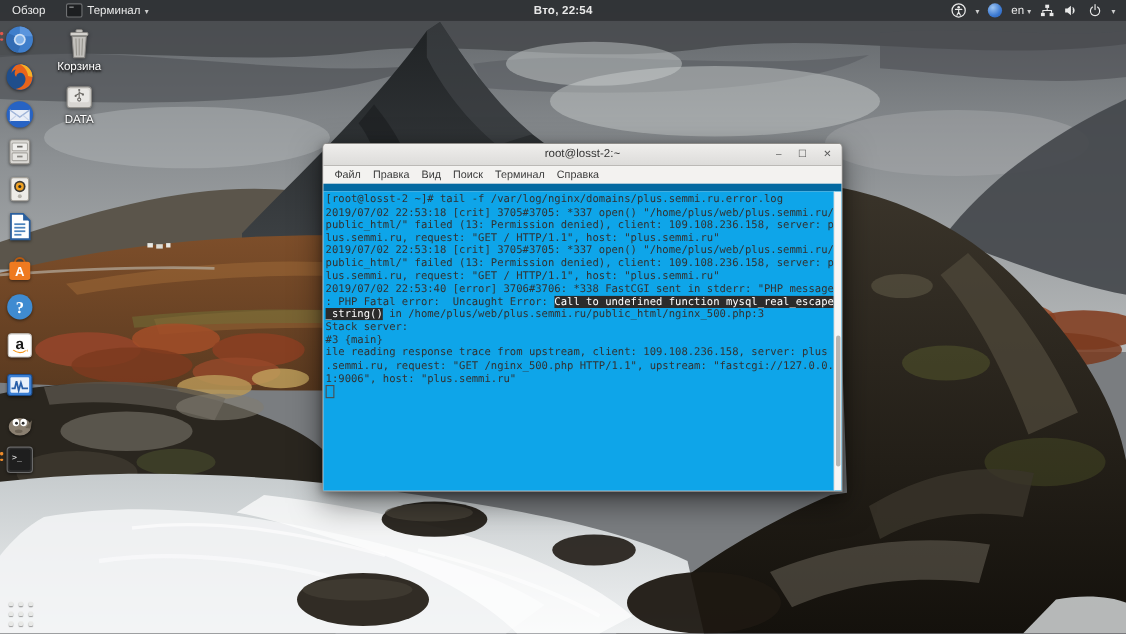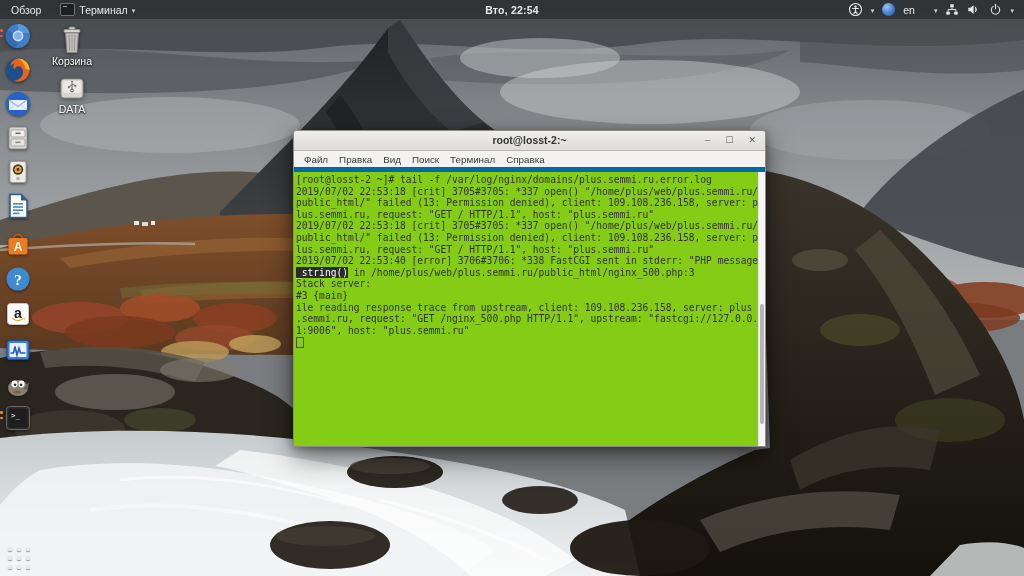--- a/index.html
+++ b/index.html
@@ -18,21 +18,21 @@
   .tb-left{display:flex;align-items:center;height:100%;}
   .activities{padding:0 11px;height:100%;display:flex;align-items:center;cursor:pointer;}
   .app-menu{display:flex;align-items:center;gap:4px;padding:0 8px;height:100%;cursor:pointer;}
   .mini-term{width:13px;height:11px;background:#1d1f21;border:1px solid #6f7173;border-radius:2px;position:relative;}
   .mini-term::after{content:"";position:absolute;left:2px;top:2px;width:4px;height:1px;background:#9fa1a3;}
   .caret{font-size:7px;opacity:.85;transform:translateY(.5px);}
   .tb-center{position:absolute;left:50%;transform:translateX(-50%);top:0;height:19px;display:flex;align-items:center;font-weight:700;letter-spacing:.2px;cursor:pointer;}
   .tb-right{margin-left:auto;display:flex;align-items:center;gap:8px;padding-right:10px;height:100%;}
   .tb-right svg{display:block;}
   .tray-blue{width:13px;height:13px;border-radius:50%;background:radial-gradient(circle at 35% 30%,#9cc4f2,#3b79d2 60%,#2a5cae);}
-  .lang{display:flex;align-items:center;gap:19px;cursor:pointer;}
+  .lang{display:flex;align-items:center;gap:3px;cursor:pointer;}
 
   
   .dock{position:absolute;left:3px;top:0;width:34px;height:576px;z-index:40;}
   .dock-item{position:absolute;left:1px;width:28px;height:28px;cursor:pointer;}
   .dock-item svg{display:block;width:28px;height:28px;filter:drop-shadow(0 1px 1.5px rgba(0,0,0,.5));}
   .run-dots{position:absolute;left:-4px;top:7px;display:flex;flex-direction:column;gap:3px;}
   .run-dots i{width:2.5px;height:2.5px;border-radius:50%;background:#e2574c;display:block;}
   .run-dots.orange i{background:#ef8b2a;}
   .show-apps{position:absolute;left:4px;top:546px;width:24px;height:24px;display:grid;grid-template-columns:repeat(3,1fr);gap:3px;padding:1px;cursor:pointer;}
   .show-apps i{width:4px;height:4px;border-radius:1px;background:#e8e8e6;opacity:.9;box-shadow:0 1px 1px rgba(0,0,0,.4);}
@@ -46,29 +46,29 @@
   .window{
     position:absolute;left:293px;top:130px;width:473px;height:317px;z-index:50;
     border:1px solid #8e8c89;border-radius:4px 4px 0 0;
     box-shadow:0 10px 28px rgba(0,0,0,.5),0 2px 8px rgba(0,0,0,.35);
     background:#fff;box-sizing:border-box;display:flex;flex-direction:column;
   }
   .titlebar{
     height:19px;flex:0 0 19px;border-radius:3px 3px 0 0;position:relative;
     background:linear-gradient(#efeeec,#dddcda);border-bottom:1px solid #bbb9b6;cursor:default;
   }
-  .title{height:20px;line-height:19px;text-align:center;font-size:10.5px;font-weight:700;color:#343434;}
+  .title{height:20px;line-height:19px;text-align:center;font-size:10.5px;font-weight:400;color:#343434;}
   .controls{position:absolute;right:9px;top:0;height:19px;display:flex;align-items:center;gap:15px;color:#5a5a5a;font-size:9px;}
   .controls span{cursor:pointer;line-height:1;}
   .menubar{
     height:16px;flex:0 0 16px;display:flex;align-items:center;gap:1px;padding-left:5px;
-    background:#f3f2f0;border-bottom:5px solid #0369a1;font-size:9.8px;color:#3a3a3a;
+    background:#f3f2f0;border-bottom:7px solid #0369a1;font-size:9.8px;color:#3a3a3a;
   }
   .menubar span{padding:0 5px;cursor:pointer;}
-  .term{position:relative;flex:1;background:#84cc16;overflow:hidden;
+  .term{position:relative;flex:1;background:#0ea5e9;overflow:hidden;
     font-family:"DejaVu Sans Mono",monospace;font-size:9.6px;color:#323232;}
   .tout{padding:2px 0 0 2px;}
   .tline{height:11.62px;white-space:pre;letter-spacing:0;}
   .hl{background:#2b2b2b;color:#ffffff;}
   .cursor{display:inline-block;width:5.5px;height:9.5px;border:1px solid #4d4d4d;vertical-align:middle;}
   .scrollbar{position:absolute;right:0;top:0;bottom:0;width:6px;background:#f7f6f5;border-left:1px solid #e6e5e3;}
   .thumb{position:absolute;left:1px;width:4px;top:48%;height:44%;background:#b7b5b2;border-radius:2px;cursor:pointer;}
 </style>
 </head>
 <body>
@@ -375,20 +375,21 @@
   <div class="term">
     <div class="tout">
         <div class="tline"><span>[root@losst-2 ~]# tail -f /var/log/nginx/domains/plus.semmi.ru.error.log</span></div>
         <div class="tline"><span>2019/07/02 22:53:18 [crit] 3705#3705: *337 open() "/home/plus/web/plus.semmi.ru/</span></div>
         <div class="tline"><span>public_html/" failed (13: Permission denied), client: 109.108.236.158, server: p</span></div>
         <div class="tline"><span>lus.semmi.ru, request: "GET / HTTP/1.1", host: "plus.semmi.ru"</span></div>
         <div class="tline"><span>2019/07/02 22:53:18 [crit] 3705#3705: *337 open() "/home/plus/web/plus.semmi.ru/</span></div>
         <div class="tline"><span>public_html/" failed (13: Permission denied), client: 109.108.236.158, server: p</span></div>
         <div class="tline"><span>lus.semmi.ru, request: "GET / HTTP/1.1", host: "plus.semmi.ru"</span></div>
         <div class="tline"><span>2019/07/02 22:53:40 [error] 3706#3706: *338 FastCGI sent in stderr: "PHP message</span></div>
+        <div class="tline"><span>: PHP Fatal error:  Uncaught Error: </span><span class="hl">Call to undefined function mysql_real_escape</span></div>
         <div class="tline"><span class="hl">_string()</span><span> in /home/plus/web/plus.semmi.ru/public_html/nginx_500.php:3</span></div>
         <div class="tline"><span>Stack server:</span></div>
         <div class="tline"><span>#3 {main}</span></div>
         <div class="tline"><span>ile reading response trace from upstream, client: 109.108.236.158, server: plus</span></div>
         <div class="tline"><span>.semmi.ru, request: "GET /nginx_500.php HTTP/1.1", upstream: "fastcgi://127.0.0.</span></div>
         <div class="tline"><span>1:9006", host: "plus.semmi.ru"</span></div>
         <div class="tline"><span class="cursor"></span></div>
       </div>
     <div class="scrollbar">
       <div class="thumb"></div>

